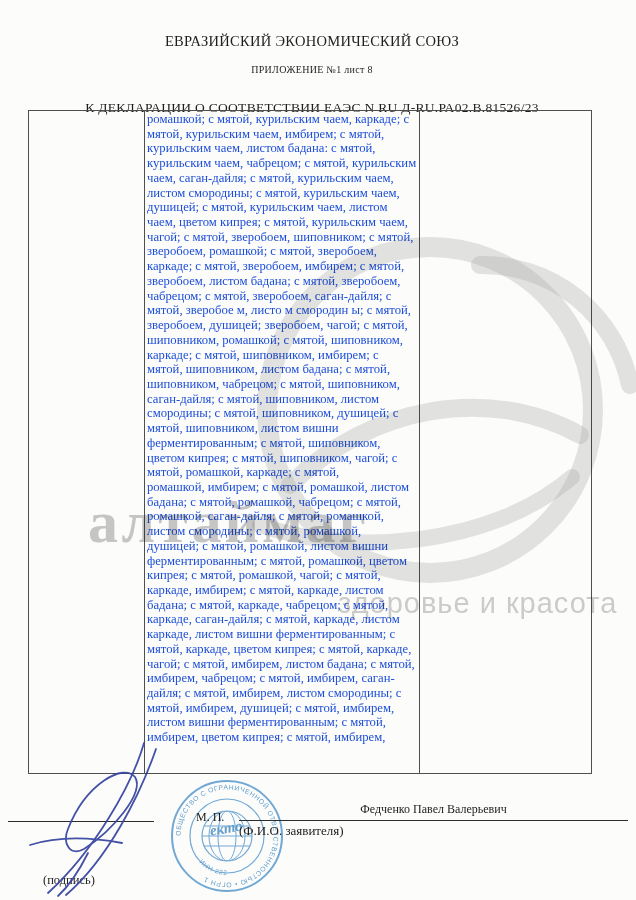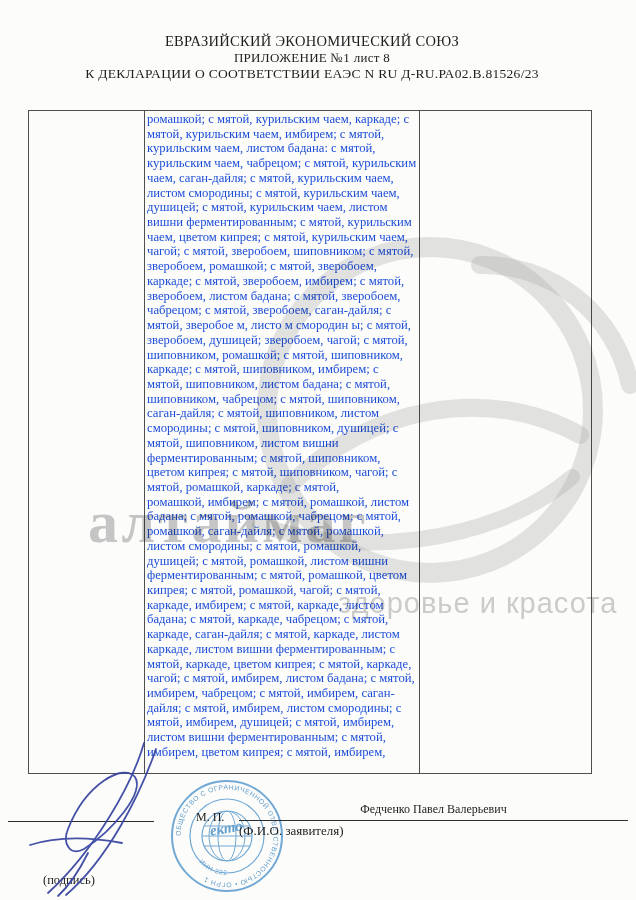--- a/index.html
+++ b/index.html
@@ -4,22 +4,22 @@
 <style>
   html,body{margin:0;padding:0;background:#e8e8e8;}
   .page{
     position:relative;width:636px;height:900px;margin:0 auto;
     background:#fcfcfb;overflow:hidden;
     font-family:"Liberation Serif",serif;color:#242424;
   }
   
   .header{position:absolute;left:2px;top:33px;width:620px;text-align:center;letter-spacing:.3px;color:#1e1e1e;}
   .header .h1{font-size:14.5px;line-height:17px;text-align:center;}
-  .header .h2{font-size:13px;line-height:16px;}
-  .header .h3{font-size:13.5px;line-height:16px;}
+  .header .h2{font-size:10px;line-height:16px;margin-top:12px;}
+  .header .h3{font-size:13.5px;line-height:16px;margin-top:22px;}
   
   .doc-table{position:absolute;left:28px;top:110px;width:564px;height:664px;border:1px solid #4f4f4f;box-sizing:border-box;}
   .v-div{position:absolute;top:0;width:1px;height:100%;background:#4f4f4f;}
   .v-div.c1{left:115px;}
   .v-div.c2{left:390px;}
   .cell-text{position:absolute;left:147px;top:112px;width:270px;z-index:1;}
   .text-line{height:14.72px;line-height:14.72px;font-size:12.7px;white-space:nowrap;color:#1d4ed8;}
   
   .wm{mix-blend-mode:multiply;pointer-events:none;}
   .wm-emblem{position:absolute;left:230px;top:225px;z-index:2;}
@@ -60,21 +60,20 @@
   </div>
 
   <div class="cell-text">
       <div class="text-line">ромашкой; с мятой, курильским чаем, каркаде; с</div>
       <div class="text-line">мятой, курильским чаем, имбирем; с мятой,</div>
       <div class="text-line">курильским чаем, листом бадана: с мятой,</div>
       <div class="text-line">курильским чаем, чабрецом; с мятой, курильским</div>
       <div class="text-line">чаем, саган-дайля; с мятой, курильским чаем,</div>
       <div class="text-line">листом смородины; с мятой, курильским чаем,</div>
       <div class="text-line">душицей; с мятой, курильским чаем, листом</div>
-      <div class="text-line">вишни ферментированным; с мятой, курильским</div>
       <div class="text-line">чаем, цветом кипрея; с мятой, курильским чаем,</div>
       <div class="text-line">чагой; с мятой, зверобоем, шиповником; с мятой,</div>
       <div class="text-line">зверобоем, ромашкой; с мятой, зверобоем,</div>
       <div class="text-line">каркаде; с мятой, зверобоем, имбирем; с мятой,</div>
       <div class="text-line">зверобоем, листом бадана; с мятой, зверобоем,</div>
       <div class="text-line">чабрецом; с мятой, зверобоем, саган-дайля; с</div>
       <div class="text-line">мятой, зверобое м, листо м смородин ы; с мятой,</div>
       <div class="text-line">зверобоем, душицей; зверобоем, чагой; с мятой,</div>
       <div class="text-line">шиповником, ромашкой; с мятой, шиповником,</div>
       <div class="text-line">каркаде; с мятой, шиповником, имбирем; с</div>

